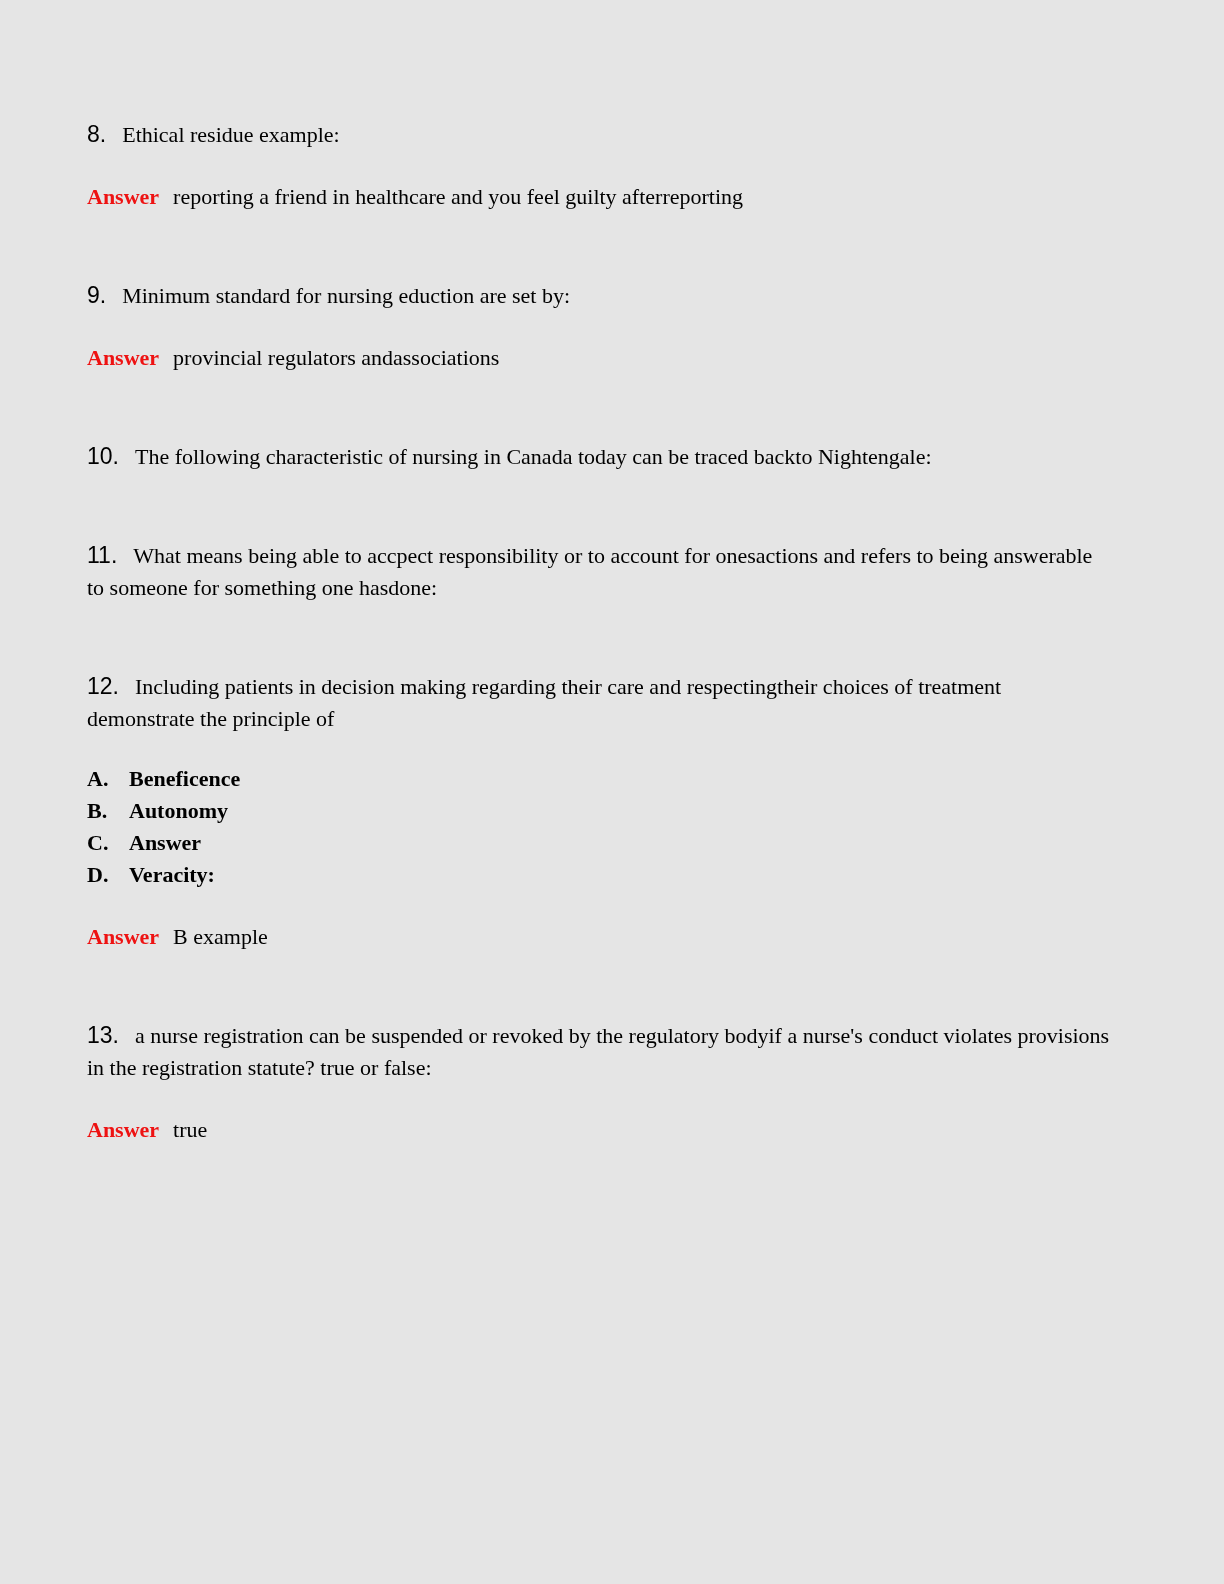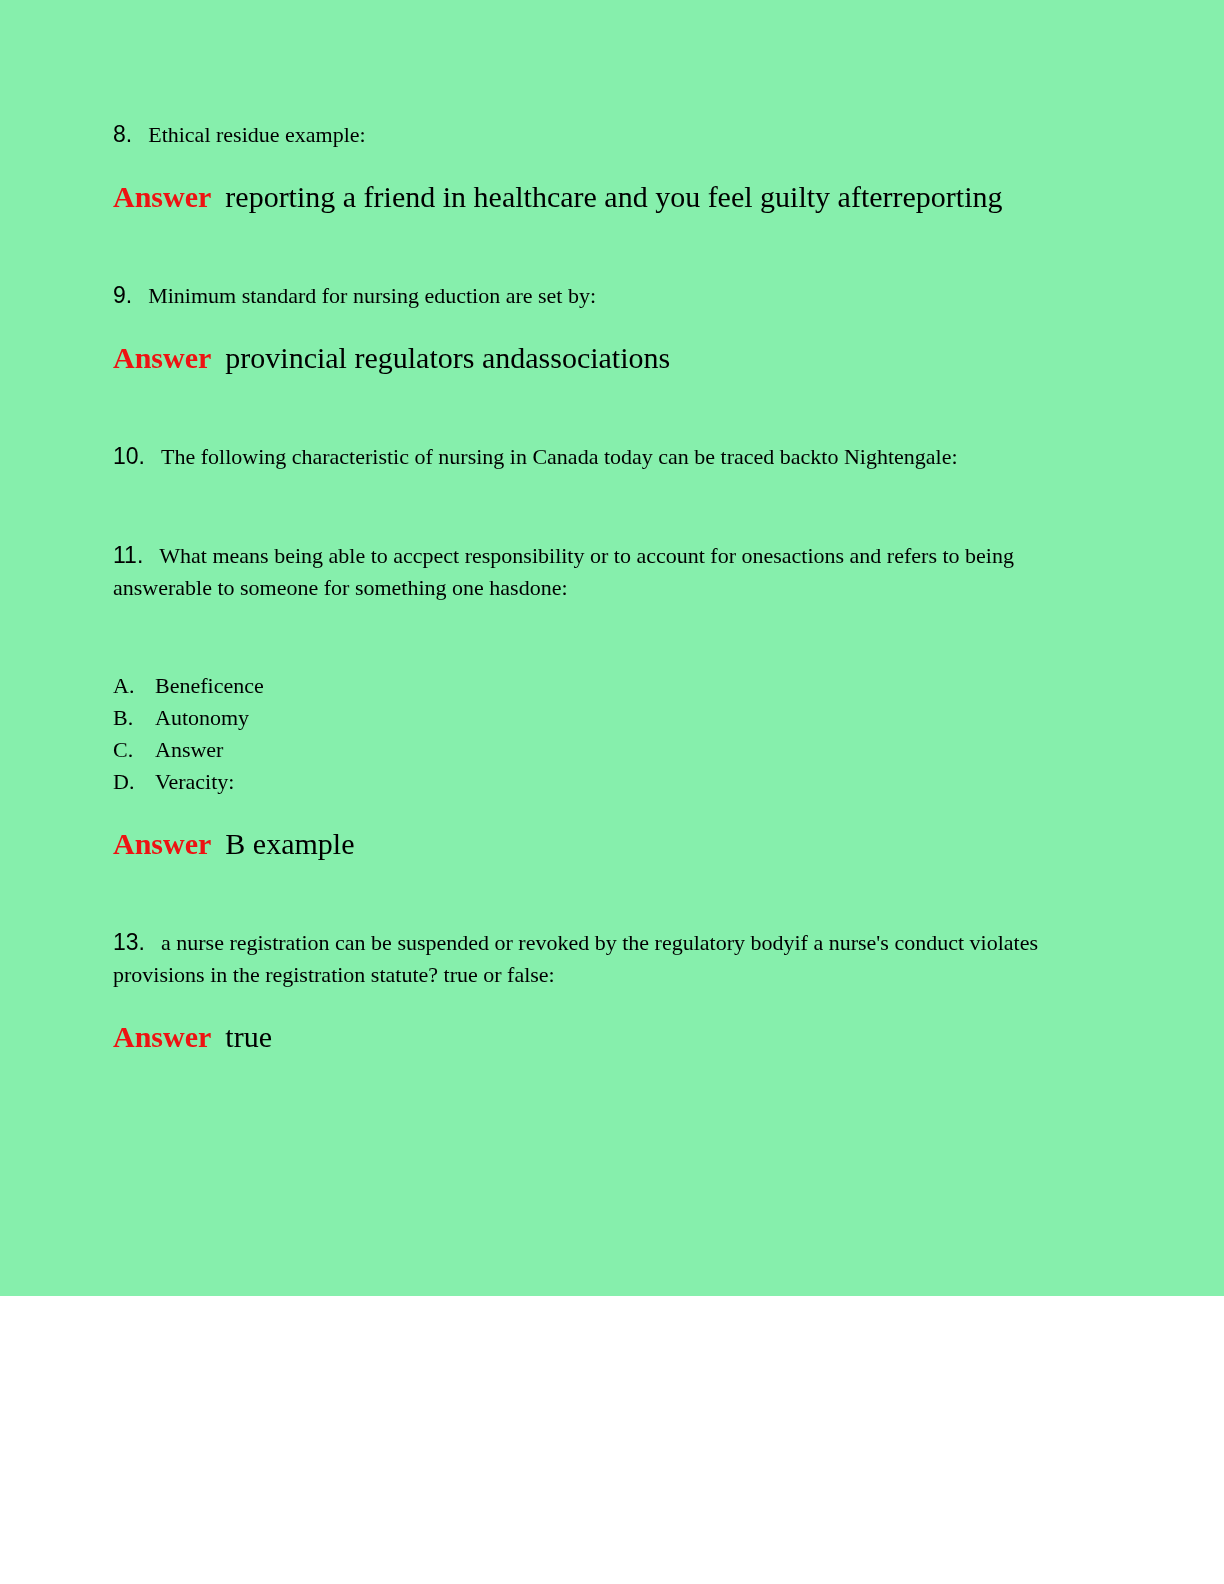--- a/index.html
+++ b/index.html
@@ -2,52 +2,52 @@
 <html><head>
 <meta charset="utf-8">
 <style>
   * { margin: 0; padding: 0; box-sizing: border-box; }
   html, body {
     background: #ffffff;
     font-family: "Liberation Serif", serif;
   }
   .page {
     width: 1224px;
-    height: 1296px;
-    background: #86efac;
-    padding: 118px 112px 40px 113px;
+    height: 1584px;
+    background: #e5e5e5;
+    padding: 118px 112px 40px 87px;
     overflow: hidden;
   }
   .question { margin-top: 66px; }
   .question:first-child { margin-top: 0; }
   .q-line {
     font-size: 22px;
     line-height: 32px;
     color: #000000;
   }
   .q-number {
     font-family: "Liberation Sans", sans-serif;
     font-size: 23px;
     margin-right: 16px;
     color: #000000;
   }
-  .options { margin-top: 16px; }
+  .options { margin-top: 28px; font-weight: bold; }
   .option {
     font-size: 22px;
     line-height: 32px;
     color: #000000;
   }
   .opt-letter {
     display: inline-block;
     min-width: 30px;
     margin-right: 12px;
   }
   .answer-line {
     margin-top: 30px;
-    font-size: 30px;
+    font-size: 22px;
     line-height: 32px;
     color: #000000;
   }
   .answer-label {
     font-weight: bold;
     margin-right: 14px;
   }
 </style>
 </head>
 <body>
@@ -82,20 +82,23 @@
   </div>
 
   <div class="question">
     <p class="q-line">
       <span class="q-number">11.</span><span class="q-text">What means being able to accpect responsibility or to account for onesactions and refers to being answerable to someone for something one hasdone:</span>
     </p>
 
   </div>
 
   <div class="question">
+    <p class="q-line">
+      <span class="q-number">12.</span><span class="q-text">Including patients in decision making regarding their care and respectingtheir choices of treatment demonstrate the principle of</span>
+    </p>
     <div class="options">
 
     <p class="option">
         <span class="opt-letter">A.</span><span class="opt-text">Beneficence</span>
       </p>
           <p class="option">
         <span class="opt-letter">B.</span><span class="opt-text">Autonomy</span>
       </p>
           <p class="option">
         <span class="opt-letter">C.</span><span class="opt-text">Answer</span>

